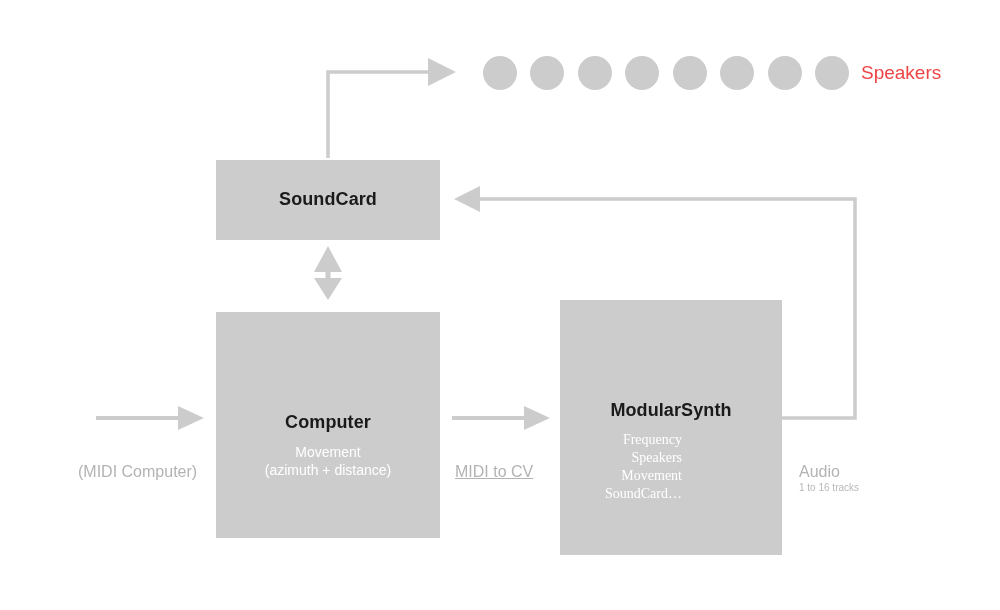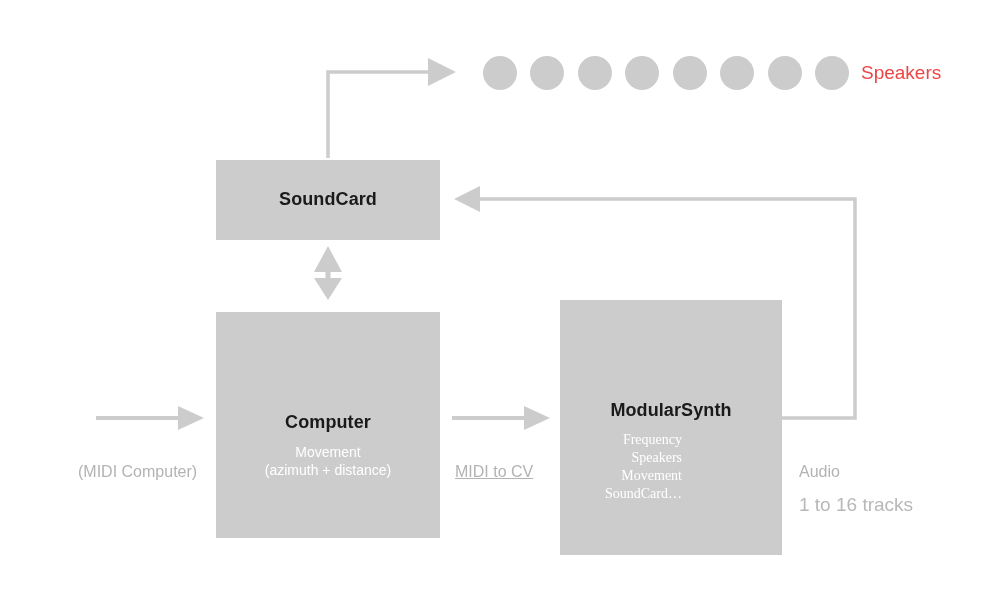--- a/index.html
+++ b/index.html
@@ -88,23 +88,23 @@
   }
 
   .edge-label {
     position: absolute;
     color: #b3b3b3;
     font-size: 16px;
     white-space: nowrap;
   }
   .edge-label .sub {
     display: block;
-    font-size: 19px;
+    font-size: 10px;
     color: #b8b8b8;
-    margin-top: 13px;
+    margin-top: 1px;
     text-align: right;
   }
   #speakers-label {
     left: 861px;
     top: 62px;
     font-size: 19px;
     color: #ef4444;
   }
   #midi-control-label { left: 78px; top: 463px; }
   #midi-to-cv-label { left: 455px; top: 463px; text-decoration: underline; }

